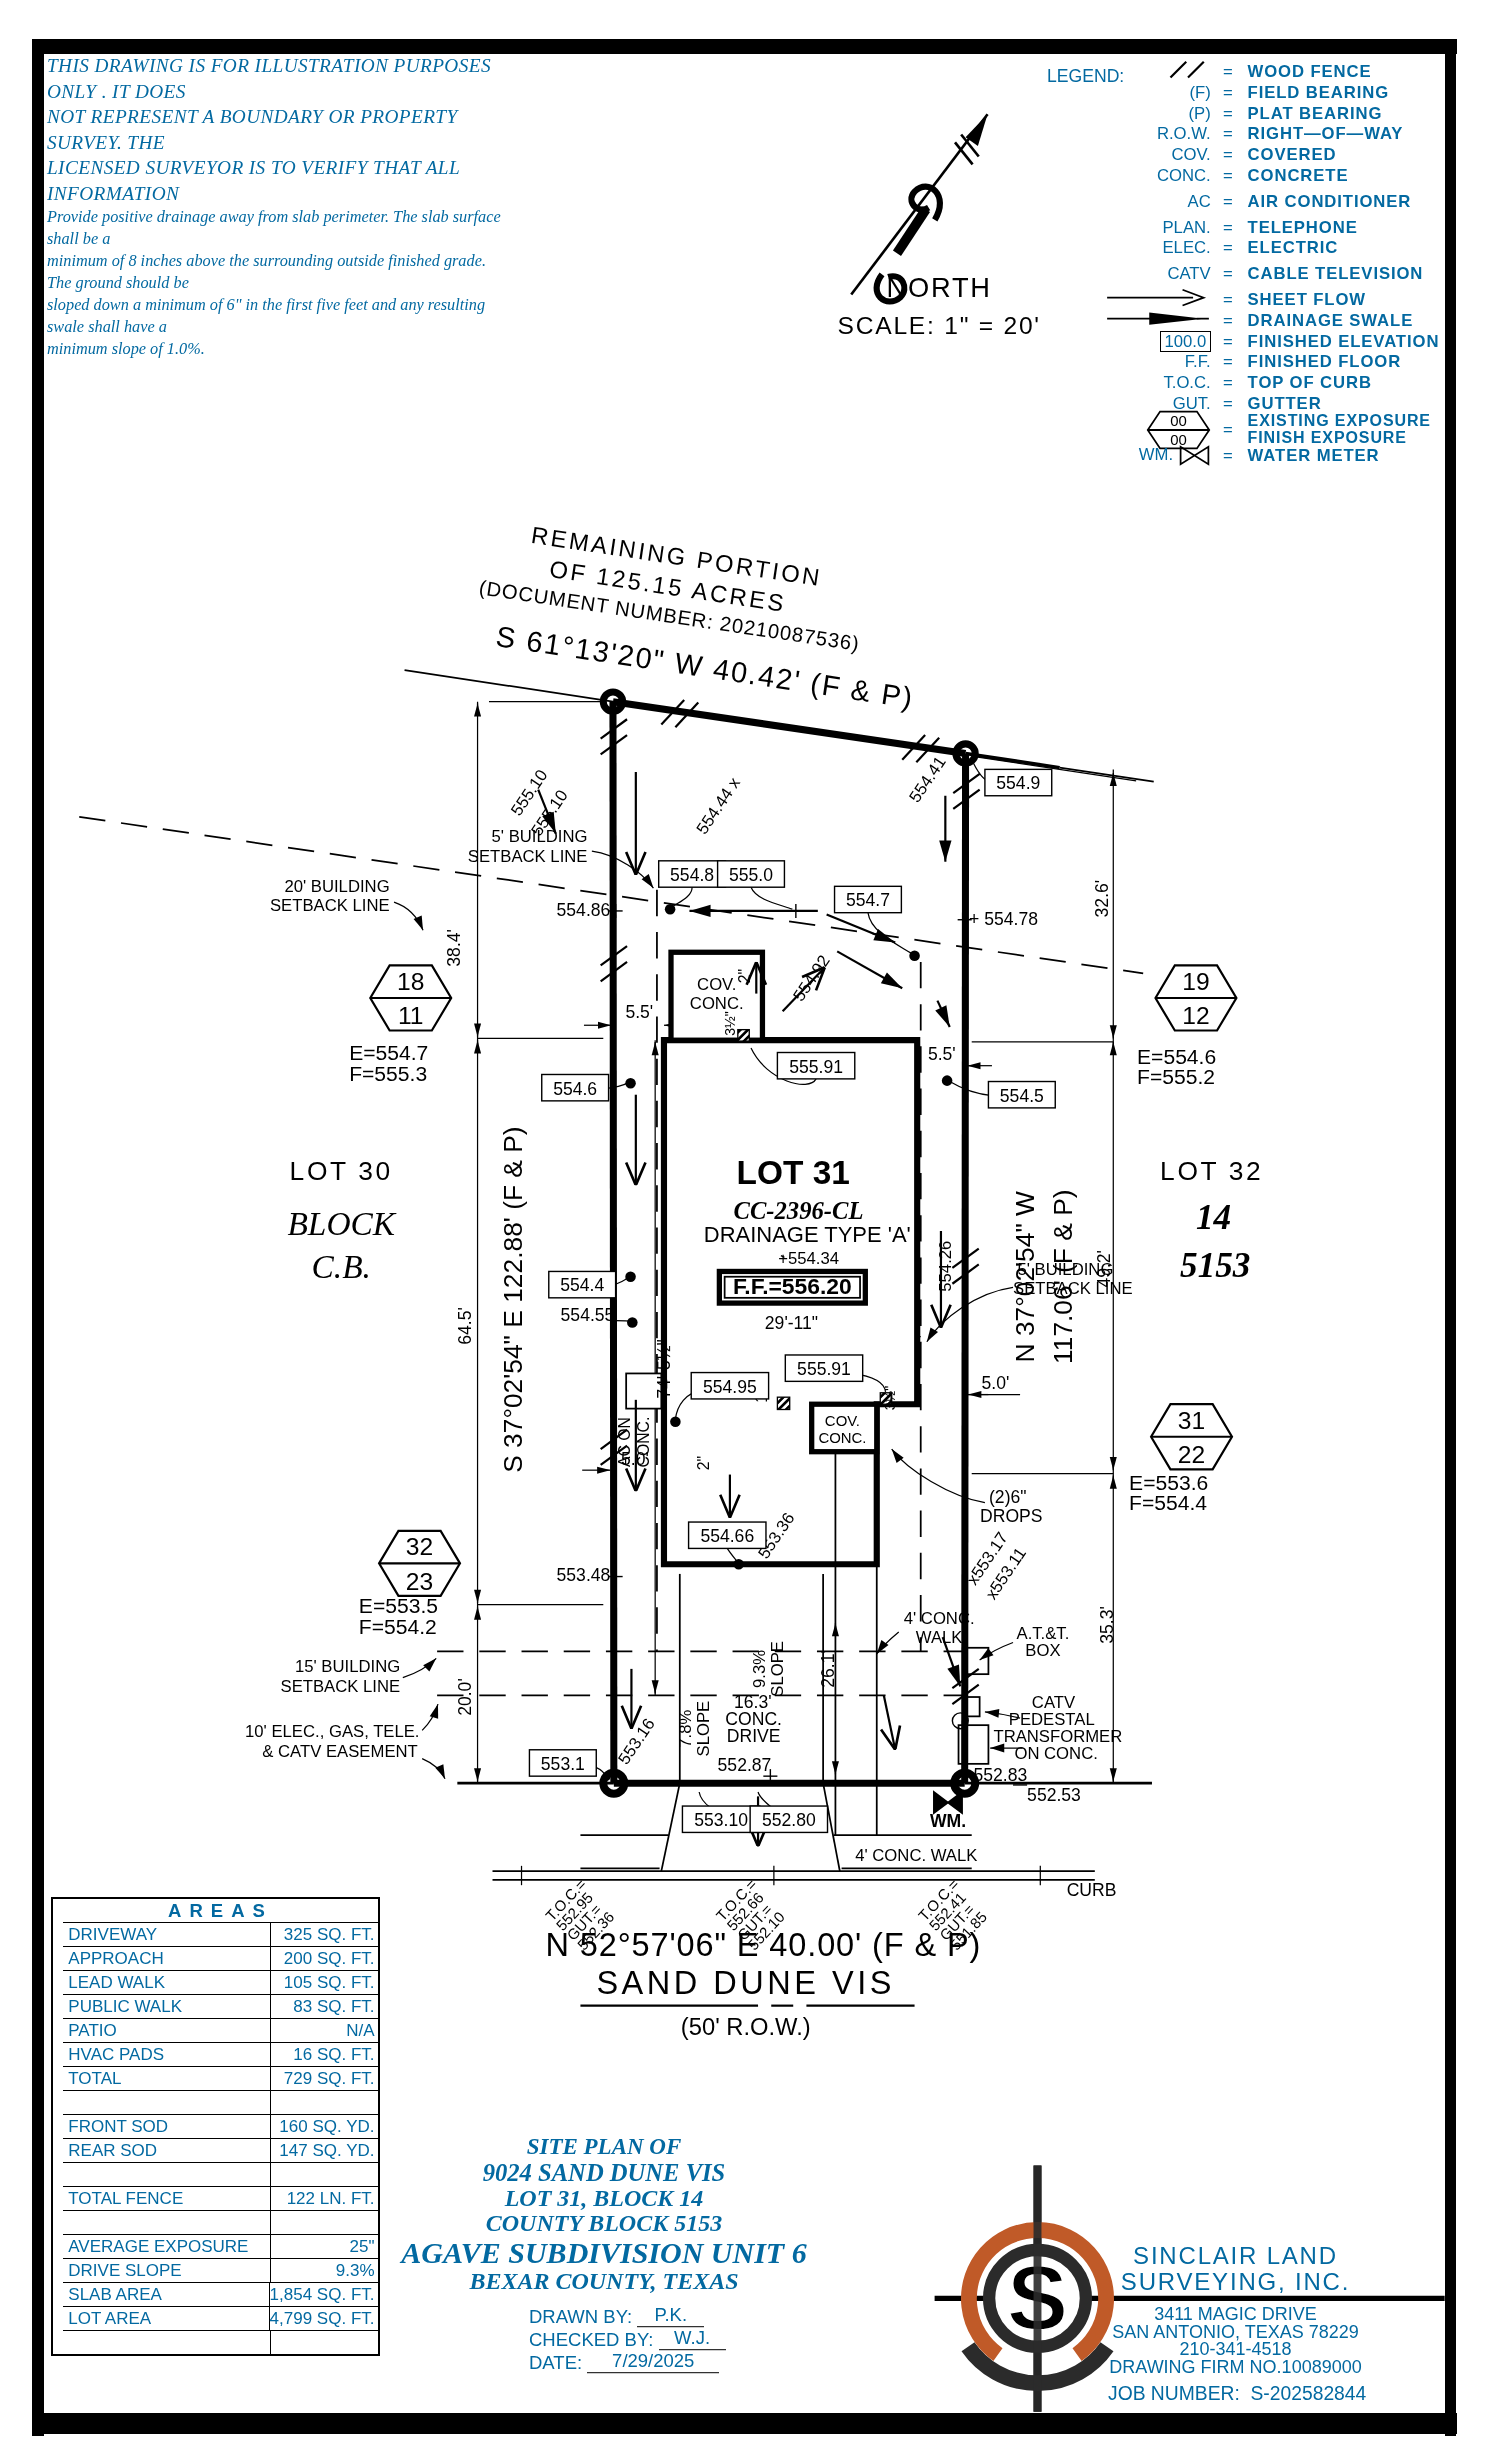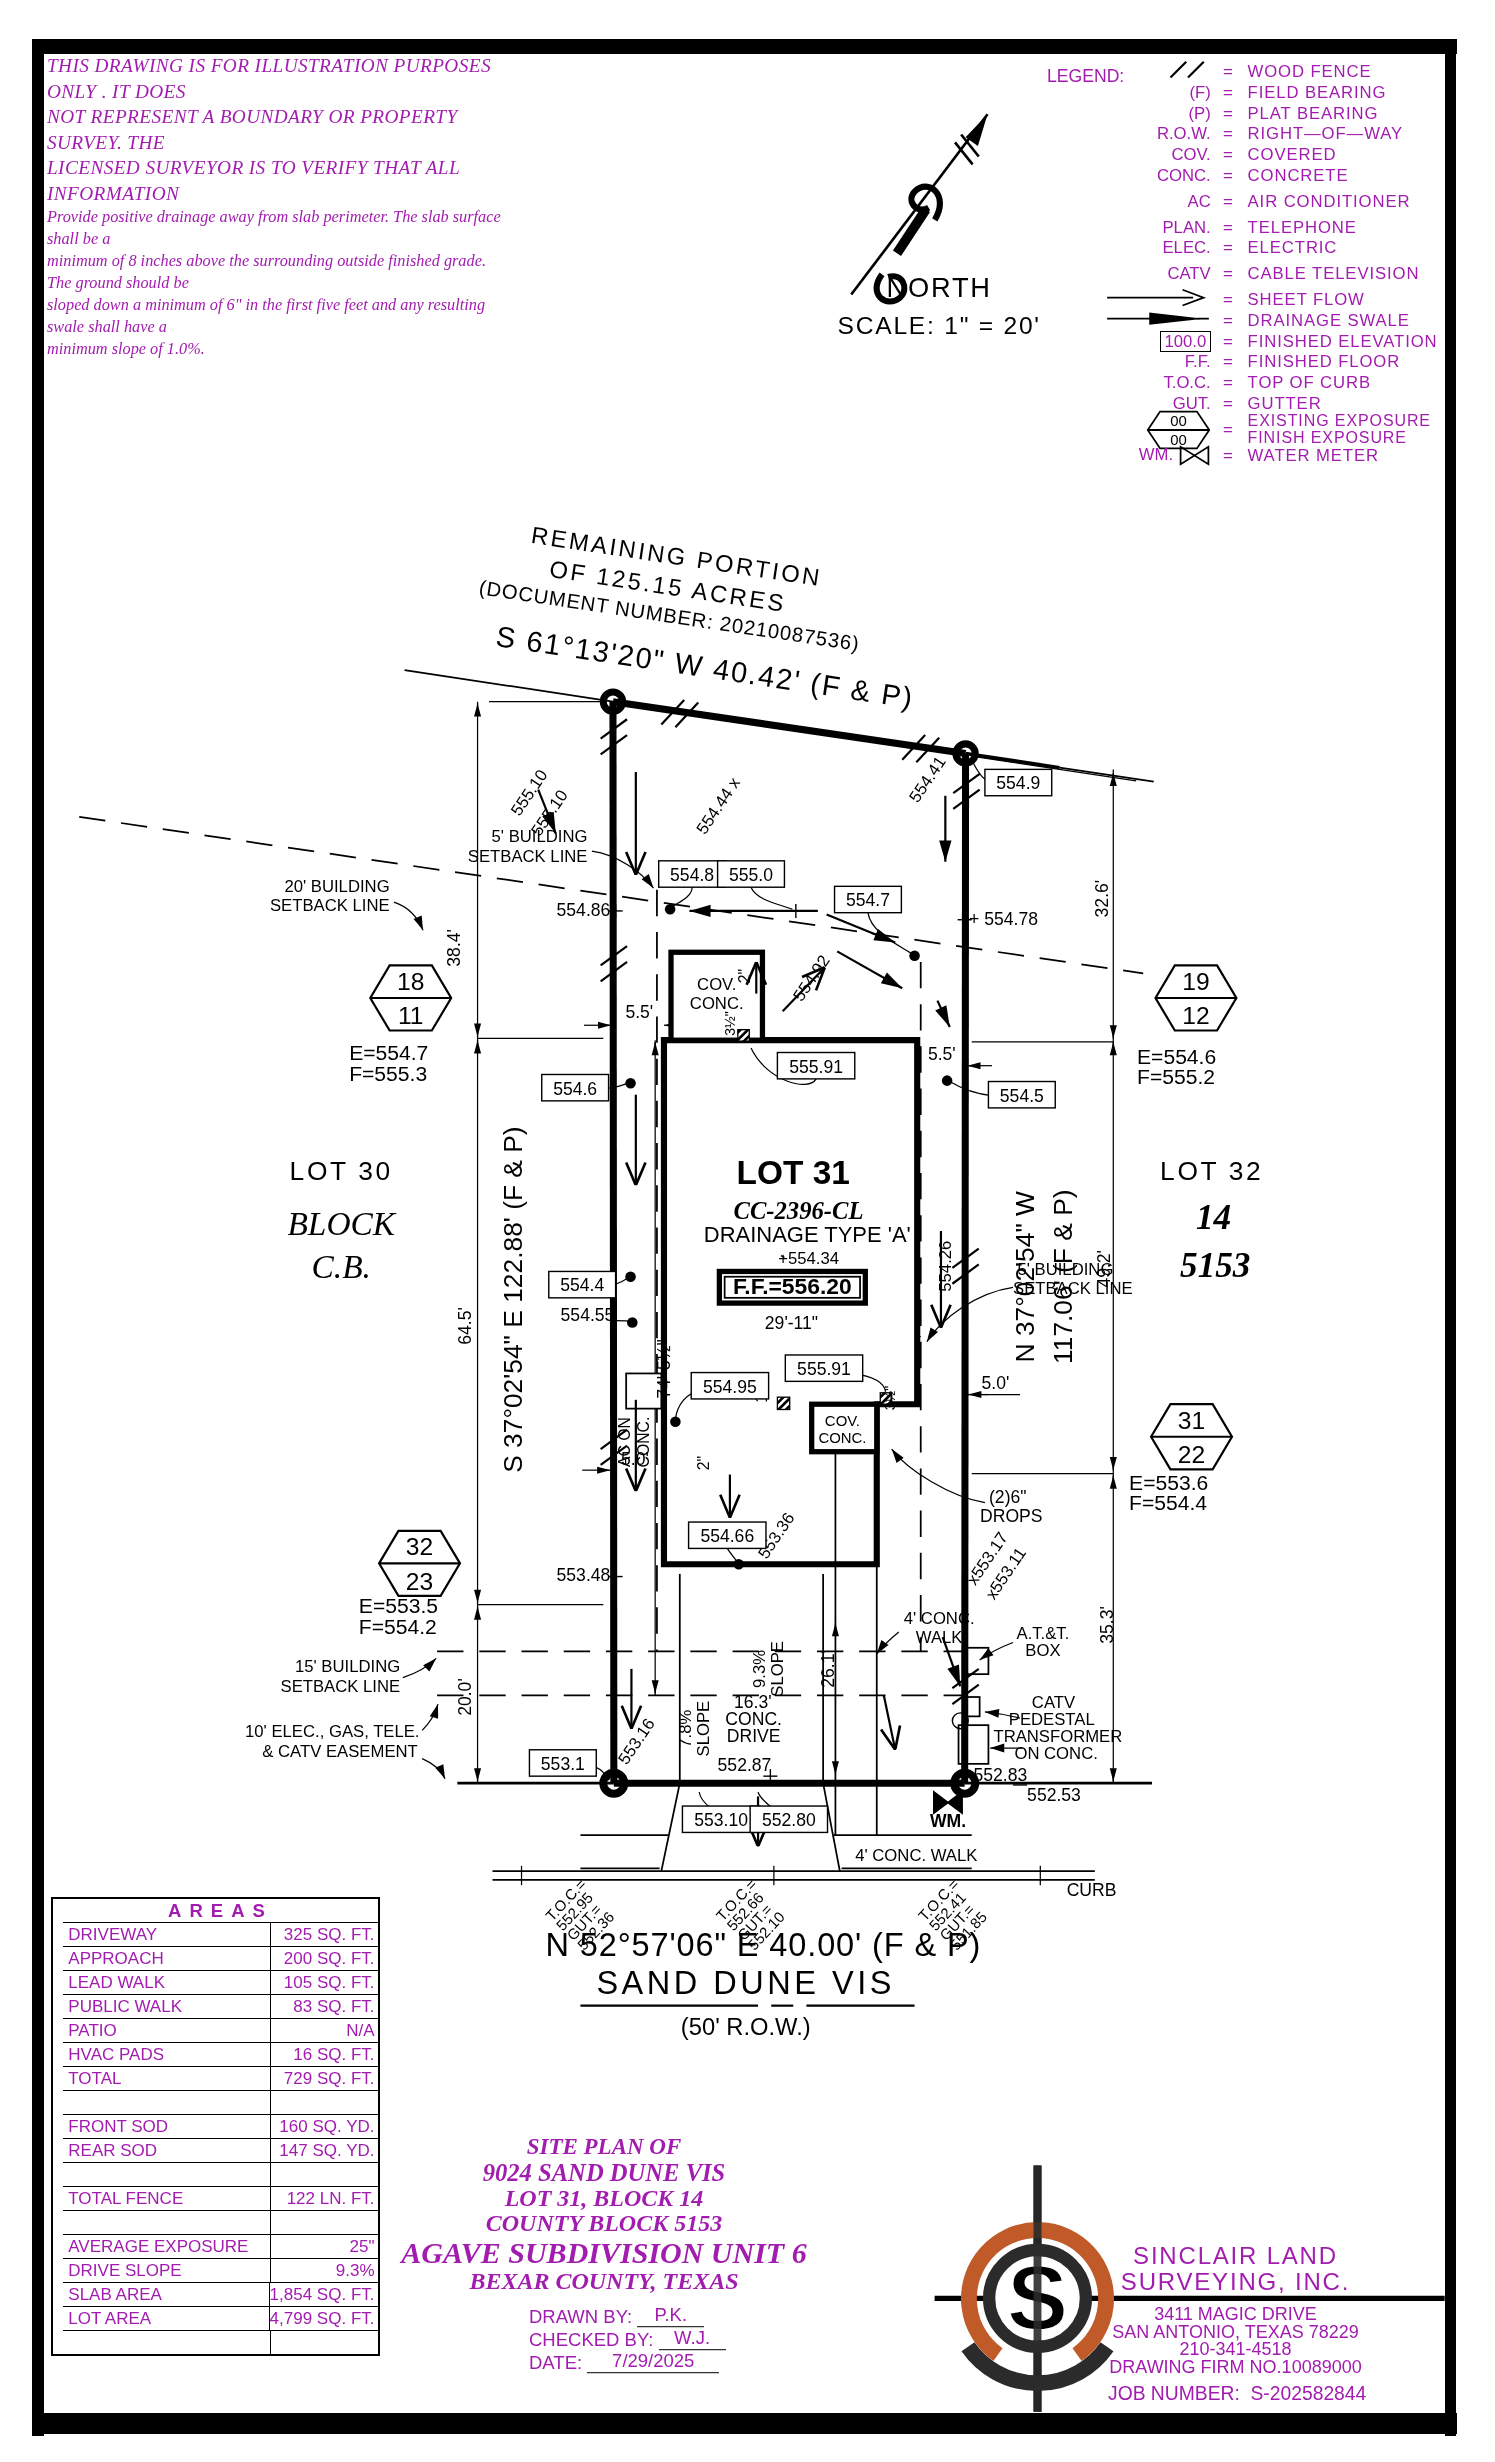--- a/index.html
+++ b/index.html
@@ -1,28 +1,28 @@
 <!DOCTYPE html>
 <html style="font-size:14px"><head>
 <meta charset="utf-8">
 <style>
   html,body{margin:0;padding:0;background:#fff;}
   #page{position:relative;width:1495px;height:2462px;background:#fff;overflow:hidden;
-        font-family:"Liberation Sans",sans-serif;color:#a21caf;}
+        font-family:"Liberation Sans",sans-serif;color:#0369a1;}
   .bar{position:absolute;background:#000;}
   #disclaimer{position:absolute;left:47px;top:53px;width:457px;font-family:"Liberation Serif",serif;}
   #disclaimer .big{font-style:italic;font-size:19.3px;line-height:25.5px;letter-spacing:0.4px;}
   #disclaimer .small{font-style:italic;font-size:16.3px;line-height:22px;}
   #legend{position:absolute;left:1047px;top:62px;width:352px;font-size:16.7px;}
   #legend-title{position:absolute;left:0;top:3.5px;font-size:17.6px;}
   .lg-row{display:flex;align-items:center;height:20.7px;}
   .lg-row.gap{margin-top:5.3px;}
   .lg-sym{width:176px;text-align:right;padding-right:12.3px;box-sizing:border-box;flex:none;}
   .lg-eq{width:24.6px;flex:none;}
-  .lg-desc{white-space:pre;letter-spacing:0.9px;}
+  .lg-desc{white-space:pre;letter-spacing:0.9px;font-weight:bold;}
   .lg-sym .boxed{border:1.3px solid #000;padding:0 3.5px;}
   svg text{font-family:"Liberation Sans",sans-serif;fill:#000;}
   svg text.serif{font-family:"Liberation Serif",serif;}
   svg text.bold{font-weight:bold;}
   svg text.italic{font-style:italic;}
   #areas{position:absolute;left:51px;top:1897px;width:315px;border:2.2px solid #000;padding-left:10px;}
   #areas .hdr{border-bottom:1.8px solid #000;text-align:center;font-size:18.5px;letter-spacing:8px;
       font-weight:bold;height:23px;line-height:23px;}
   .ar-row{display:flex;height:23px;line-height:23px;border-bottom:1.3px solid #000;font-size:17px;}
   .ar-row:last-child{border-bottom:none;}

